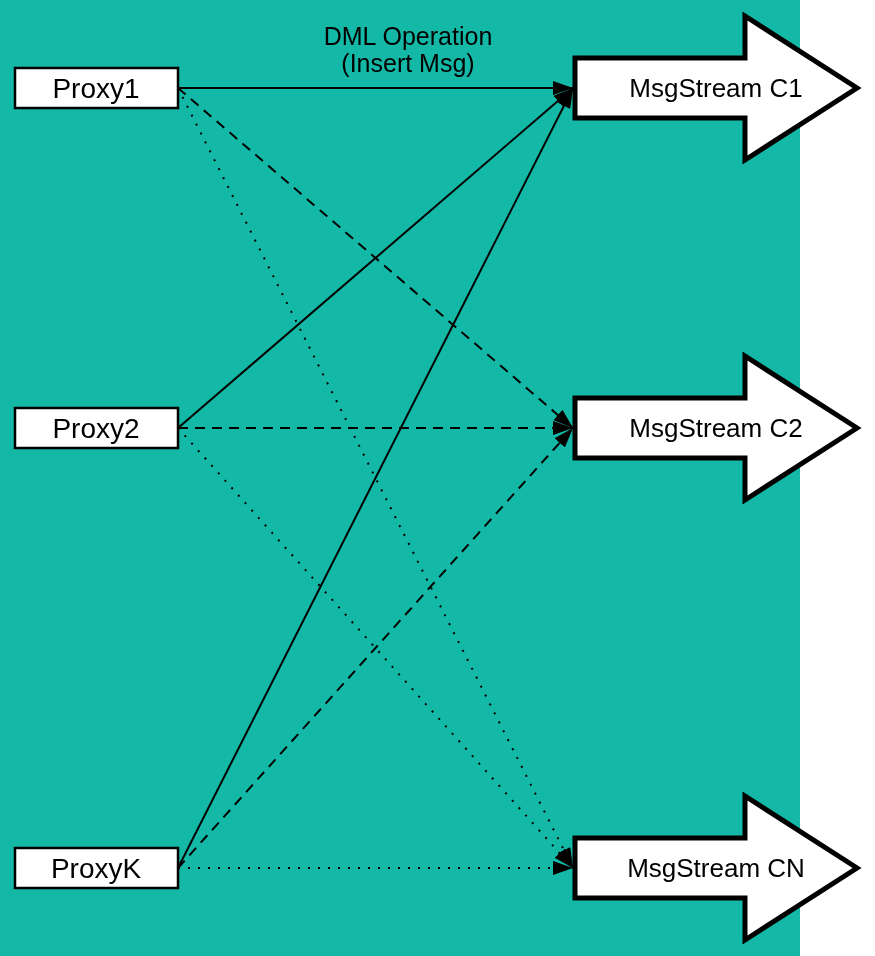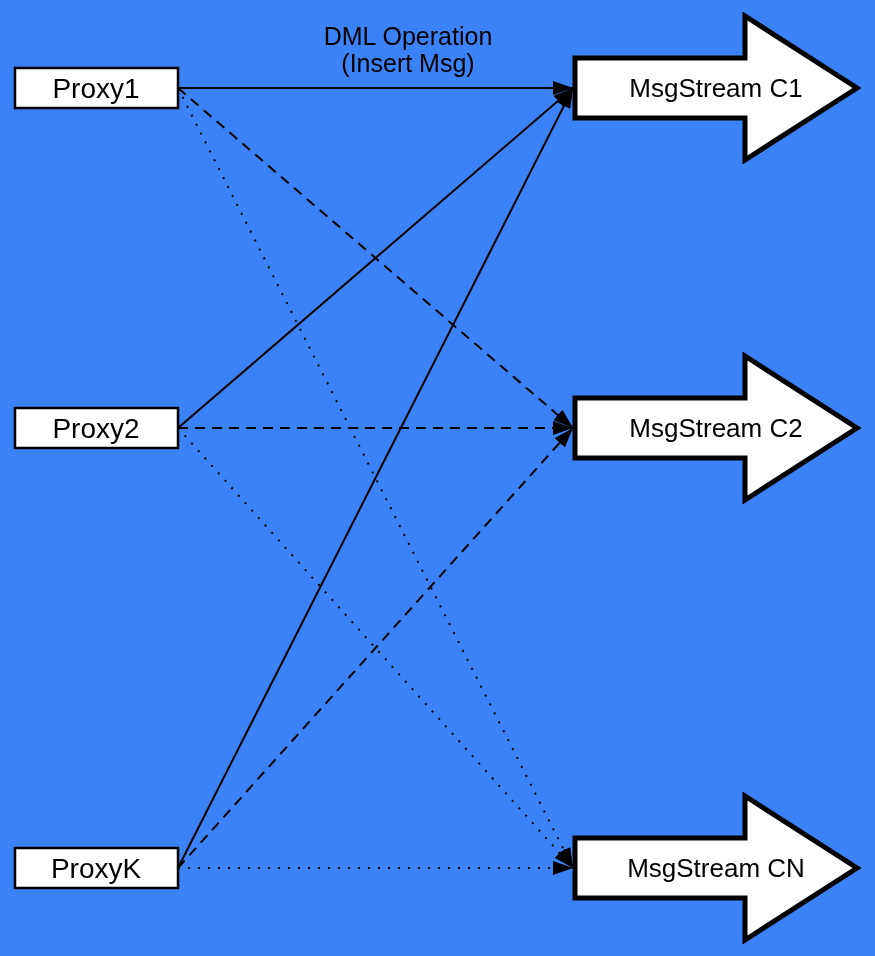--- a/index.html
+++ b/index.html
@@ -2,23 +2,23 @@
 <html><head>
 <meta charset="utf-8">
 <style>
   html, body {
     margin: 0;
     padding: 0;
     background: #ffffff;
   }
   .canvas {
     position: relative;
-    width: 875px;
+    width: 800px;
     height: 956px;
-    background: #3b82f6;
+    background: #14b8a6;
     font-family: "Liberation Sans", sans-serif;
   }
   svg { display: block; }
   .title-text {
     font-family: "Liberation Sans", sans-serif;
     font-size: 25px;
     fill: #000000;
   }
   .proxy-label {
     font-family: "Liberation Sans", sans-serif;

